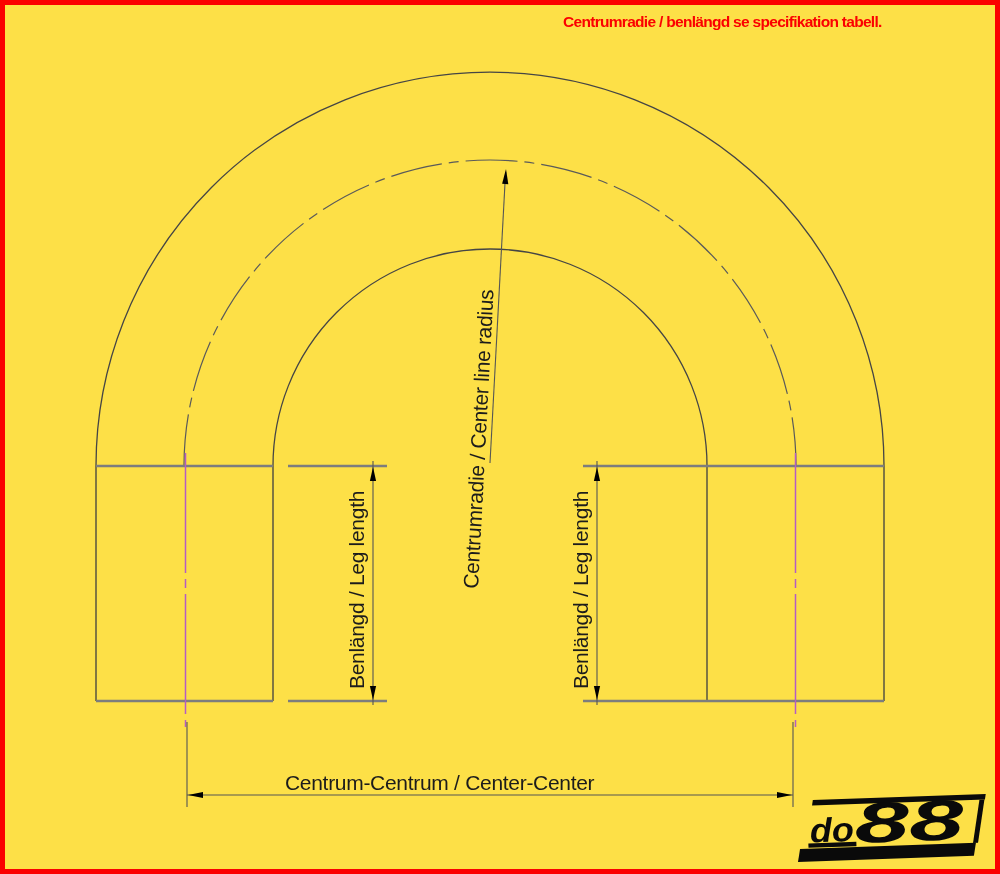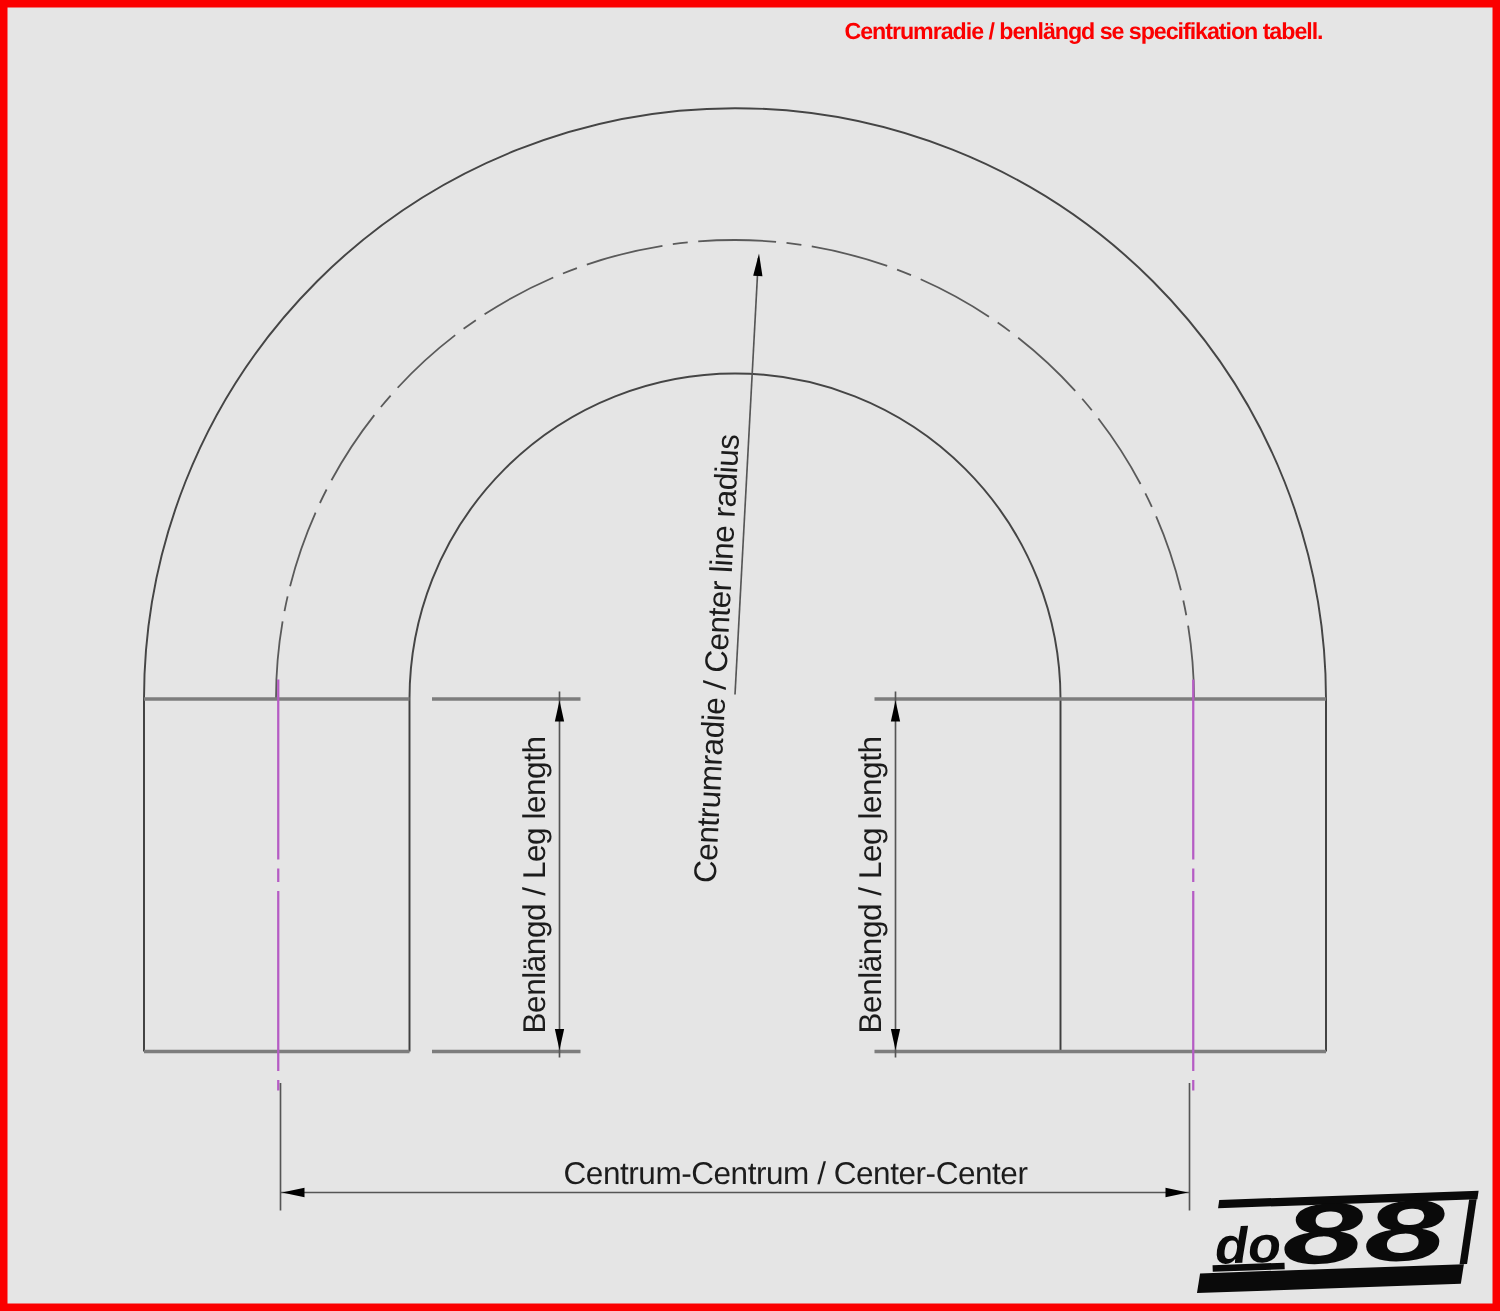--- a/index.html
+++ b/index.html
@@ -1,21 +1,21 @@
 <!DOCTYPE html>
 <html><head>
 <meta charset="utf-8">
 <style>
   * { margin: 0; padding: 0; box-sizing: border-box; }
   html, body { background: #ffffff; }
   .page {
     position: relative;
     width: 1000px;
     height: 874px;
-    background: #e5e5e5;
+    background: #fde047;
     border: 5px solid #fb0000;
     overflow: hidden;
     font-family: "Liberation Sans", sans-serif;
   }
   .drawing-svg, .logo-svg {
     position: absolute;
     left: 0; top: 0;
     width: 990px; height: 864px;
   }
   .note {
@@ -39,21 +39,21 @@
     transform: rotate(-90deg);
     transform-origin: 0 0;
   }
   .dim-label.rot87 {
     transform: rotate(-87deg);
     transform-origin: 0 0;
   }
   .cc-label {
     left: 280px; top: 766px;
     width: 400px;
-    text-align: right;
+    text-align: left;
   }
   .leg-label-left  { left: 340px; top: 684px; }
   .leg-label-right { left: 564px; top: 684px; }
   .radius-label    { left: 454px; top: 583px; }
   .logo-text {
     font-family: "Liberation Sans", sans-serif;
     font-weight: bold;
     font-style: italic;
     fill: #0a0a0a;
   }

